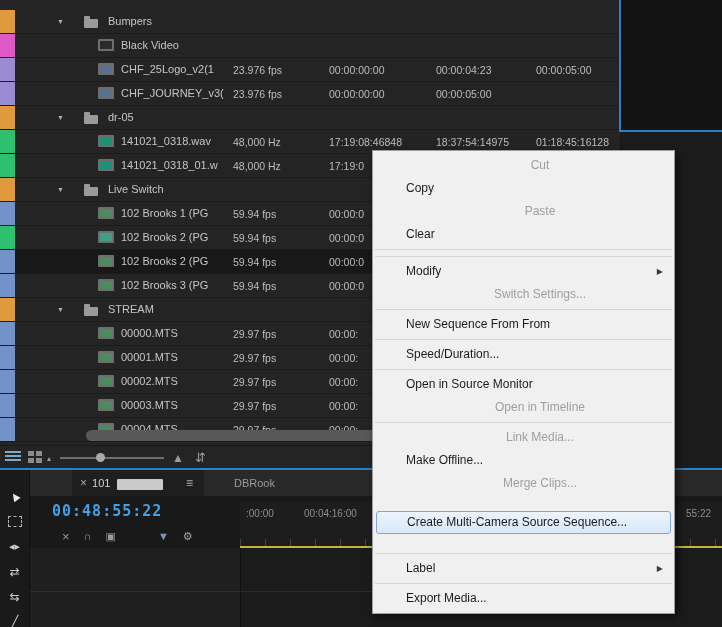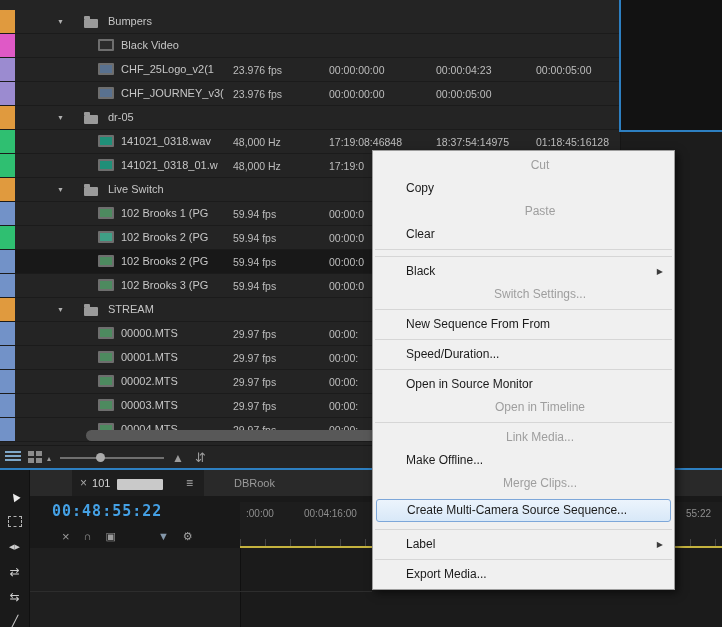--- a/index.html
+++ b/index.html
@@ -98,21 +98,21 @@
   .track-divider{position:absolute;left:0;top:43px;width:342px;height:1px;background:#2d2d2d;}
 
   
   .context-menu{position:absolute;left:372px;top:150px;width:303px;box-sizing:border-box;background:#f0f0f0;
     border:1px solid #9d9d9d;box-shadow:3px 3px 8px rgba(0,0,0,.55);padding:3px 0;z-index:20;
     font-size:12px;color:#1b1b1b;}
   .menu-item{position:relative;height:23px;line-height:23px;padding-left:33px;}
   .menu-item.sep{height:7px;padding:0;}
   .menu-item.sep::before{content:"";position:absolute;left:2px;right:2px;top:3px;height:1px;background:#d6d6d6;}
   .menu-item.disabled{color:#9e9e9e;text-align:center;}
-  .menu-item.highlighted{margin:4px 3px;height:21px;line-height:21px;padding-left:30px;border:1px solid var(--menu-highlight-border,#7da7d9);
+  .menu-item.highlighted{margin:16px 3px;height:21px;line-height:21px;padding-left:30px;border:1px solid var(--menu-highlight-border,#7da7d9);
     border-radius:3px;background:linear-gradient(var(--menu-highlight-bg,#ecf4fc),#d8e8f8);}
   .mi-arrow{display:none;position:absolute;right:11px;top:0;font-size:8px;color:#3c3c3c;}
   .menu-item.submenu .mi-arrow{display:block;}
 </style>
 </head>
 <body>
 
 <div class="screen">
 
   <section class="project-panel">
@@ -444,21 +444,21 @@
         
       </div>
 
 
       <div class="menu-item sep">
         <span class="mi-label"></span>
         
       </div>
 
       <div class="menu-item submenu k-modify">
-        <span class="mi-label">Black</span>
+        <span class="mi-label">Modify</span>
         <span class="mi-arrow">▶</span>
       </div>
 
       <div class="menu-item disabled k-source-settings">
         <span class="mi-label">Switch Settings...</span>
         
       </div>
 
       <div class="menu-item sep">
         <span class="mi-label"></span>

